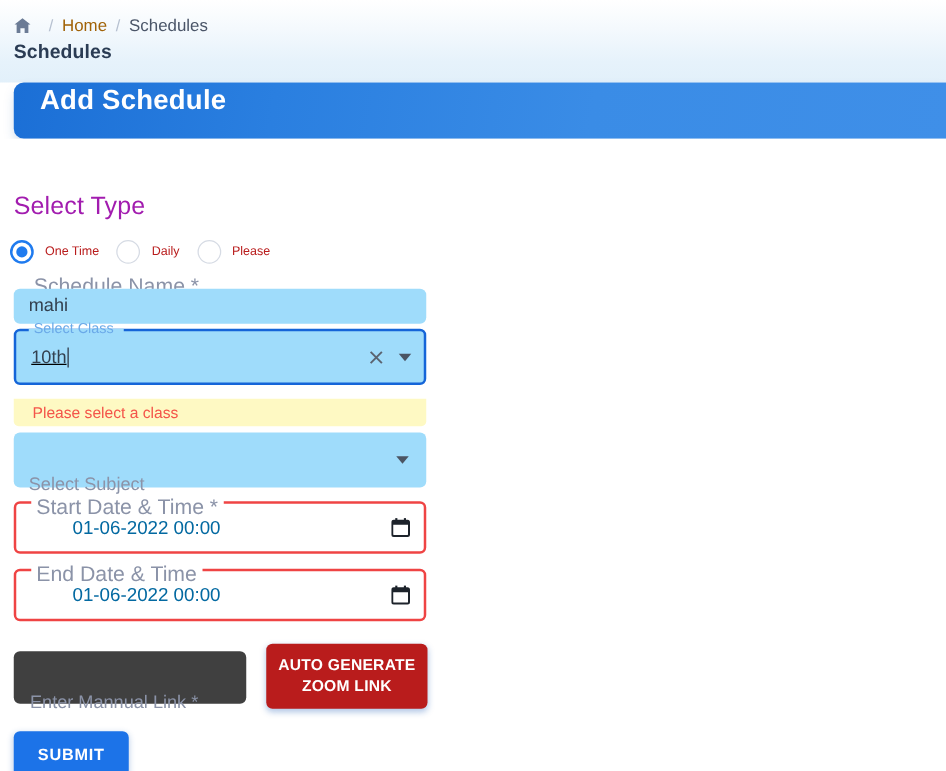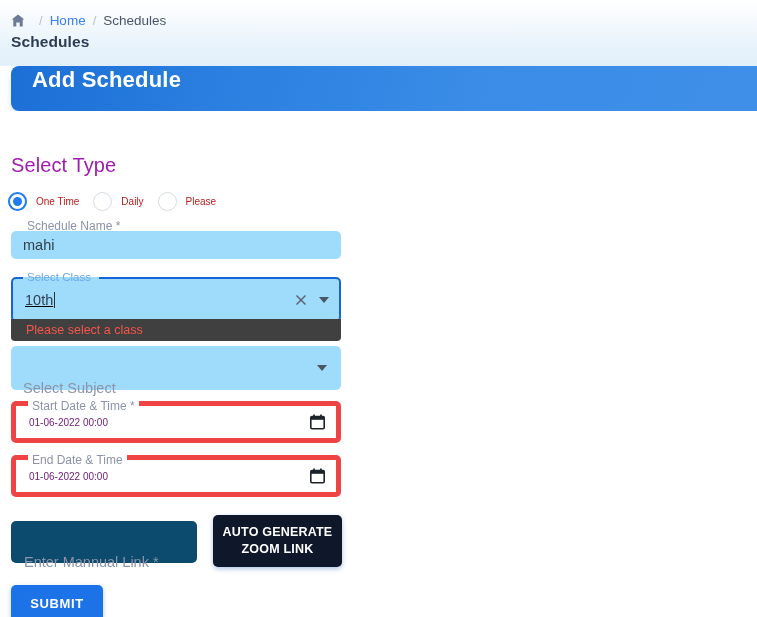--- a/index.html
+++ b/index.html
@@ -38,21 +38,21 @@
     margin-right: 7px;
     color: #6b7b95;
     line-height: 1;
   }
   #breadcrumb .home-ico svg { display: block; }
   #breadcrumb .sep {
     color: #b6c0d0;
     margin: 0 7px;
     font-size: 13px;
   }
-  #breadcrumb .crumb-home { color: #3b82f6; }
+  #breadcrumb .crumb-home { color: #a16207; }
   #breadcrumb .crumb-current { color: #4a5568; }
 
   #page-title {
     position: absolute;
     left: 11px; top: 33px;
     font-size: 15.5px;
     font-weight: bold;
     color: #2b3c54;
     letter-spacing: 0.1px;
   }
@@ -152,21 +152,21 @@
     border-radius: 5px;
     width: 330px;
     box-sizing: border-box;
     display: flex;
     align-items: center;
     padding: 0 12px;
     position: relative;
   }
   .float-lbl {
     position: absolute;
-    font-size: 12px;
+    font-size: 17px;
     color: #8b93a8;
     white-space: nowrap;
     line-height: 1;
   }
   .fld-val {
     font-size: 14.5px;
     color: #33404f;
     white-space: nowrap;
   }
   .fld-ph {
@@ -178,21 +178,21 @@
 
   
   #fld-schedule-name { top: 109px; }
   #fld-schedule-name .float-lbl { left: 16px; top: 0px; }
   #fld-schedule-name .filled-box {
     margin-top: 11px;
     height: 28px;
   }
 
   
-  #fld-select-class { top: 166px; text-decoration: underline; }
+  #fld-select-class { top: 152px; text-decoration: underline; }
   #fld-select-class .outline-box {
     position: relative;
     width: 330px;
     height: 45px;
     box-sizing: border-box;
     background: #9fdcfb;
     border: 2px solid #1565d8;
     border-radius: 5px;
     display: flex;
     align-items: center;
@@ -236,21 +236,21 @@
     border-left: 5.5px solid transparent;
     border-right: 5.5px solid transparent;
     border-top: 6px solid #4b5563;
     flex: none;
   }
   #err-select-class {
     position: absolute;
     left: 11px; top: 208px;
     width: 330px;
     height: 22px;
-    background: #404040;
+    background: #fef9c3;
     border-radius: 0 0 4px 4px;
     font-size: 12.5px;
     color: #f4554a;
     padding-left: 15px;
     box-sizing: border-box;
     display: flex;
     align-items: center;
   }
 
   
@@ -266,67 +266,68 @@
     position: absolute;
     left: 11px;
     width: 330px;
   }
   .date-box {
     position: relative;
     width: 330px;
     height: 42px;
     box-sizing: border-box;
     background: #ffffff;
-    border: 5px solid #ef4444;
+    border: 2px solid #ef4444;
     border-radius: 5px;
     display: flex;
     align-items: center;
     padding: 0 11px 0 13px;
   }
   .date-box .float-lbl {
     position: absolute;
     left: 12px; top: -6px;
     background: #ffffff;
     padding: 0 4px;
     color: #8b93a8;
     z-index: 2;
   }
   .date-val {
     flex: 1;
-    font-size: 10px;
-    color: #701a75;
-    white-space: nowrap;
+    font-size: 15px;
+    color: #0369a1;
+    white-space: nowrap;
+    margin-left: 32px;
   }
   .cal-ico {
     width: 15px; height: 16px;
     flex: none;
     color: #1d232b;
   }
   .cal-ico svg { display: block; }
 
   #fld-start-date { top: 290px; }
   #fld-end-date { top: 344px; }
 
   
   #fld-manual-link {
     position: absolute;
     left: 11px; top: 410px;
     width: 186px; height: 42px;
-    background: #0c4a6e;
+    background: #404040;
     border-radius: 5px;
     display: flex;
     align-items: center;
     padding: 0 13px;
     box-sizing: border-box;
   }
   #btn-auto-generate {
     position: absolute;
     left: 213px; top: 404px;
     width: 129px; height: 52px;
-    background: #0f172a;
+    background: #b91c1c;
     border: none;
     border-radius: 5px;
     box-shadow: 0 2px 5px rgba(25,90,180,0.35);
     overflow: hidden;
     padding: 12px;
     cursor: pointer;
   }
   #btn-auto-generate .lbl {
     position: absolute;
     left: 0; top: 50%;

